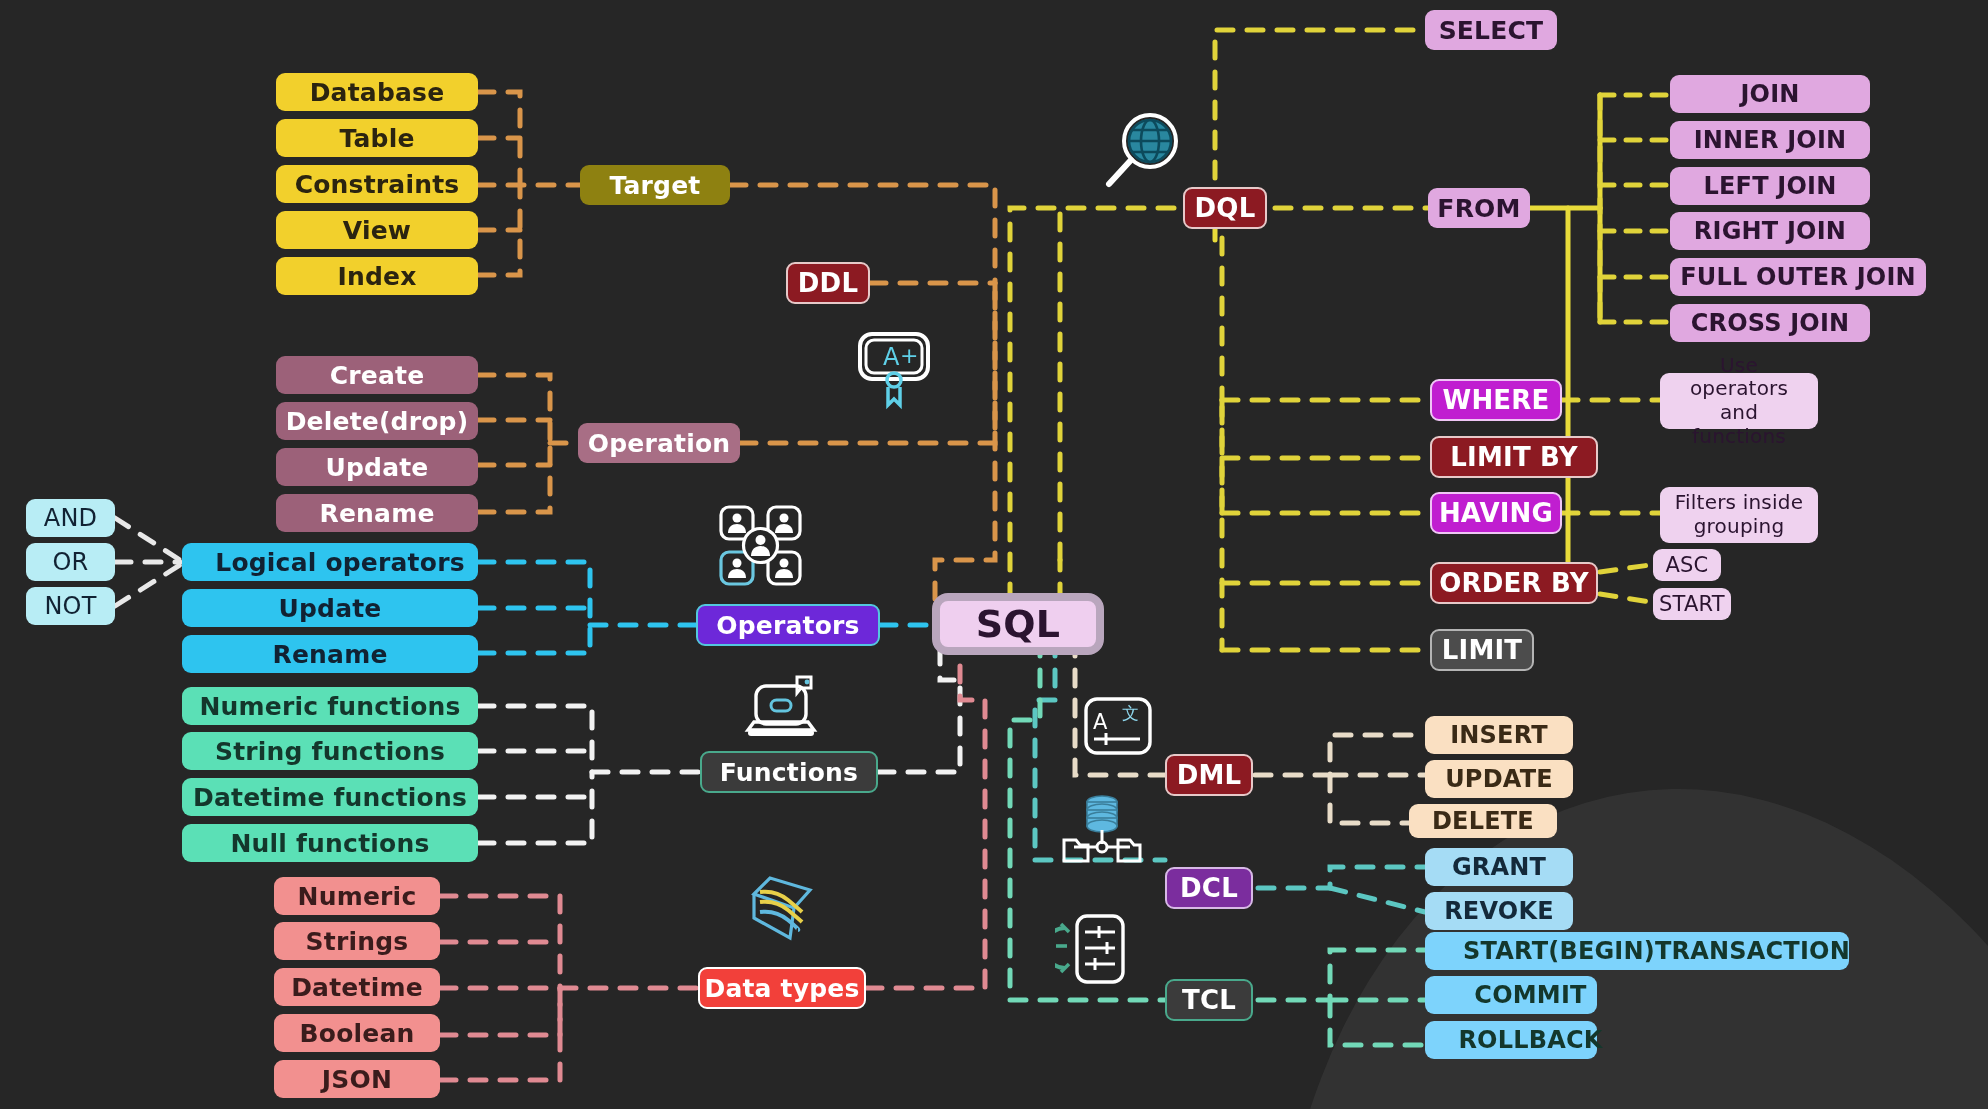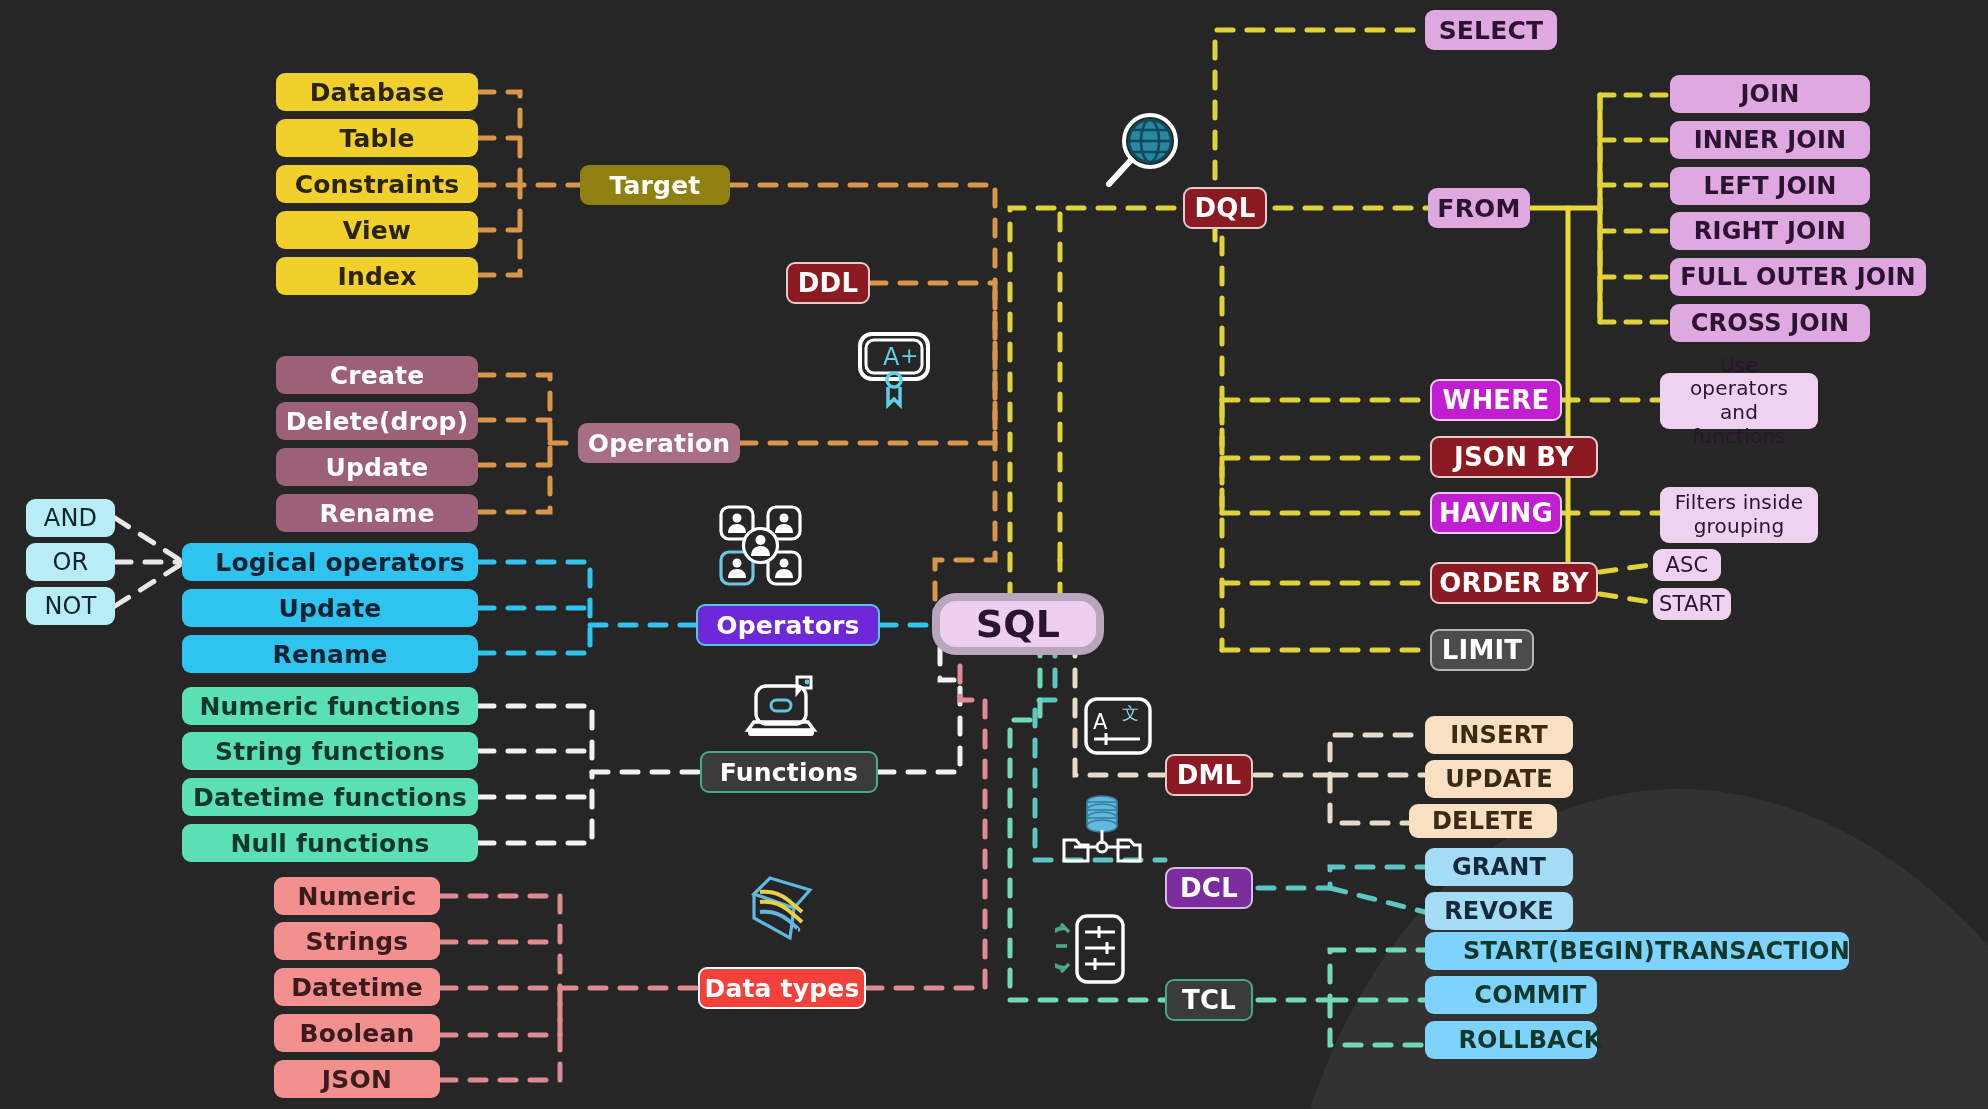--- a/index.html
+++ b/index.html
@@ -53,21 +53,21 @@
   .n-grey     { background:#4c4c4c; color:#fff; font-weight:600;
                 border:2px solid #b4b4b4; }
   .n-greyteal { background:#3b3b3b; color:#fff; font-weight:700;
                 border:2px solid #49a98c; }
   .n-lilac    { background:#E0A8E0; color:#2b1430; font-weight:600; }
   .n-lilacpale{ background:#EFD2EF; color:#2b1430; font-weight:500; }
   .n-peach    { background:#FAE0C2; color:#3a2a16; font-weight:600; }
   .n-skyblue  { background:#A5DCF5; color:#14293a; font-weight:600; }
   .n-seafoam  { background:#7dd3fc; color:#14372c; font-weight:600;padding-left:39px; }
   .n-sqlcore  { background:#EFCFEF; color:#2b1430; font-weight:700;
-                border:8px solid #b9a6bd; border-radius:24px; }
+                border:8px solid #b9a6bd; border-radius:16px; }
 
   .note { flex-direction:column; line-height:1.18; text-align:center;
           padding:6px 10px; white-space:normal; }
 
   
   .icon { position:absolute; }
 </style>
 </head>
 <body>
 
@@ -362,21 +362,21 @@
 <div class="node n-lilac" style="left:1670px; top:212px; width:200px; height:38px; font-size:24px;">RIGHT JOIN</div>
 <div class="node n-lilac" style="left:1670px; top:258px; width:256px; height:38px; font-size:24px;">FULL OUTER JOIN</div>
 <div class="node n-lilac" style="left:1670px; top:304px; width:200px; height:38px; font-size:24px;">CROSS JOIN</div>
 
 <div class="node n-magenta" style="left:1430px; top:379px; width:132px; height:42px; font-size:26px;">WHERE</div>
 <div class="node n-lilacpale note" style="left:1660px; top:373px; width:158px; height:56px; font-size:20px;">
   <span>Use operators</span>
   <span>and functions</span>
 </div>
 
-<div class="node n-darkred" style="left:1430px; top:436px; width:168px; height:42px; font-size:26px;">JSON BY</div>
+<div class="node n-darkred" style="left:1430px; top:436px; width:168px; height:42px; font-size:26px;">LIMIT BY</div>
 
 <div class="node n-magenta" style="left:1430px; top:492px; width:132px; height:42px; font-size:26px;">HAVING</div>
 <div class="node n-lilacpale note" style="left:1660px; top:487px; width:158px; height:56px; font-size:20px;">
   <span>Filters inside</span>
   <span>grouping</span>
 </div>
 
 <div class="node n-darkred" style="left:1430px; top:562px; width:168px; height:42px; font-size:26px;">ORDER BY</div>
 <div class="node n-lilacpale" style="left:1653px; top:549px; width:68px; height:32px; font-size:21px;">ASC</div>
 <div class="node n-lilacpale" style="left:1653px; top:588px; width:78px; height:32px; font-size:21px;">START</div>

